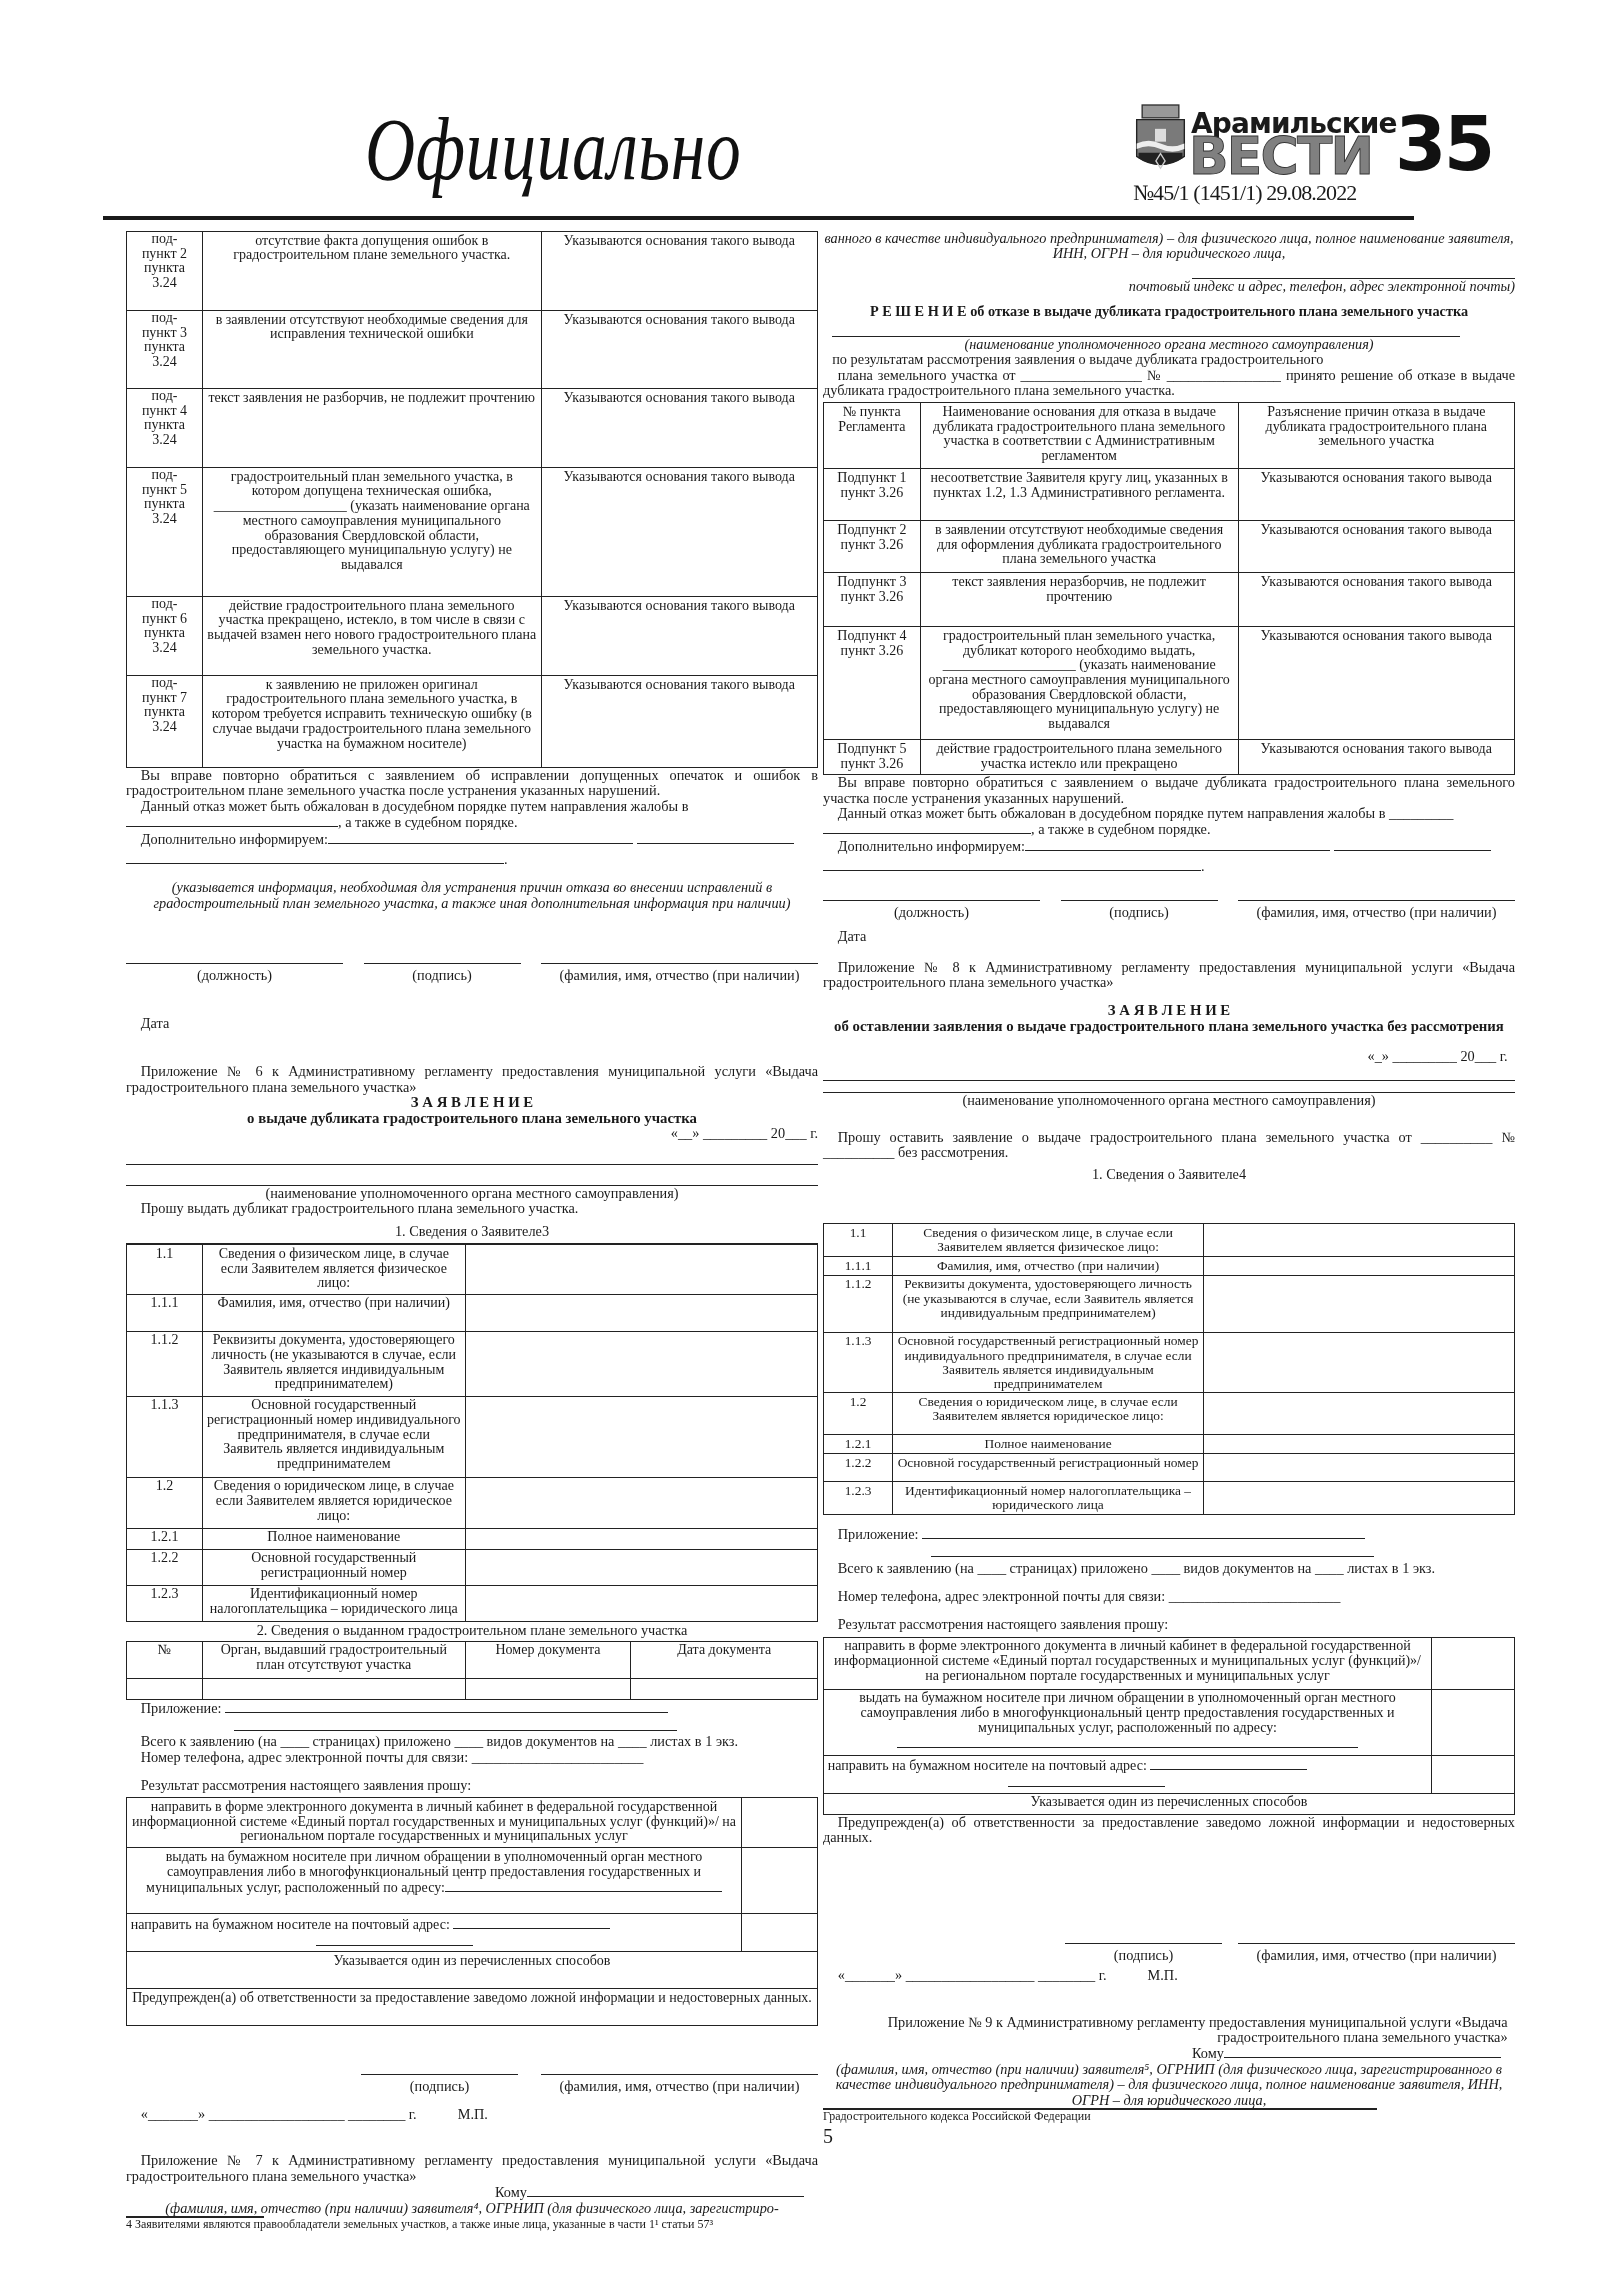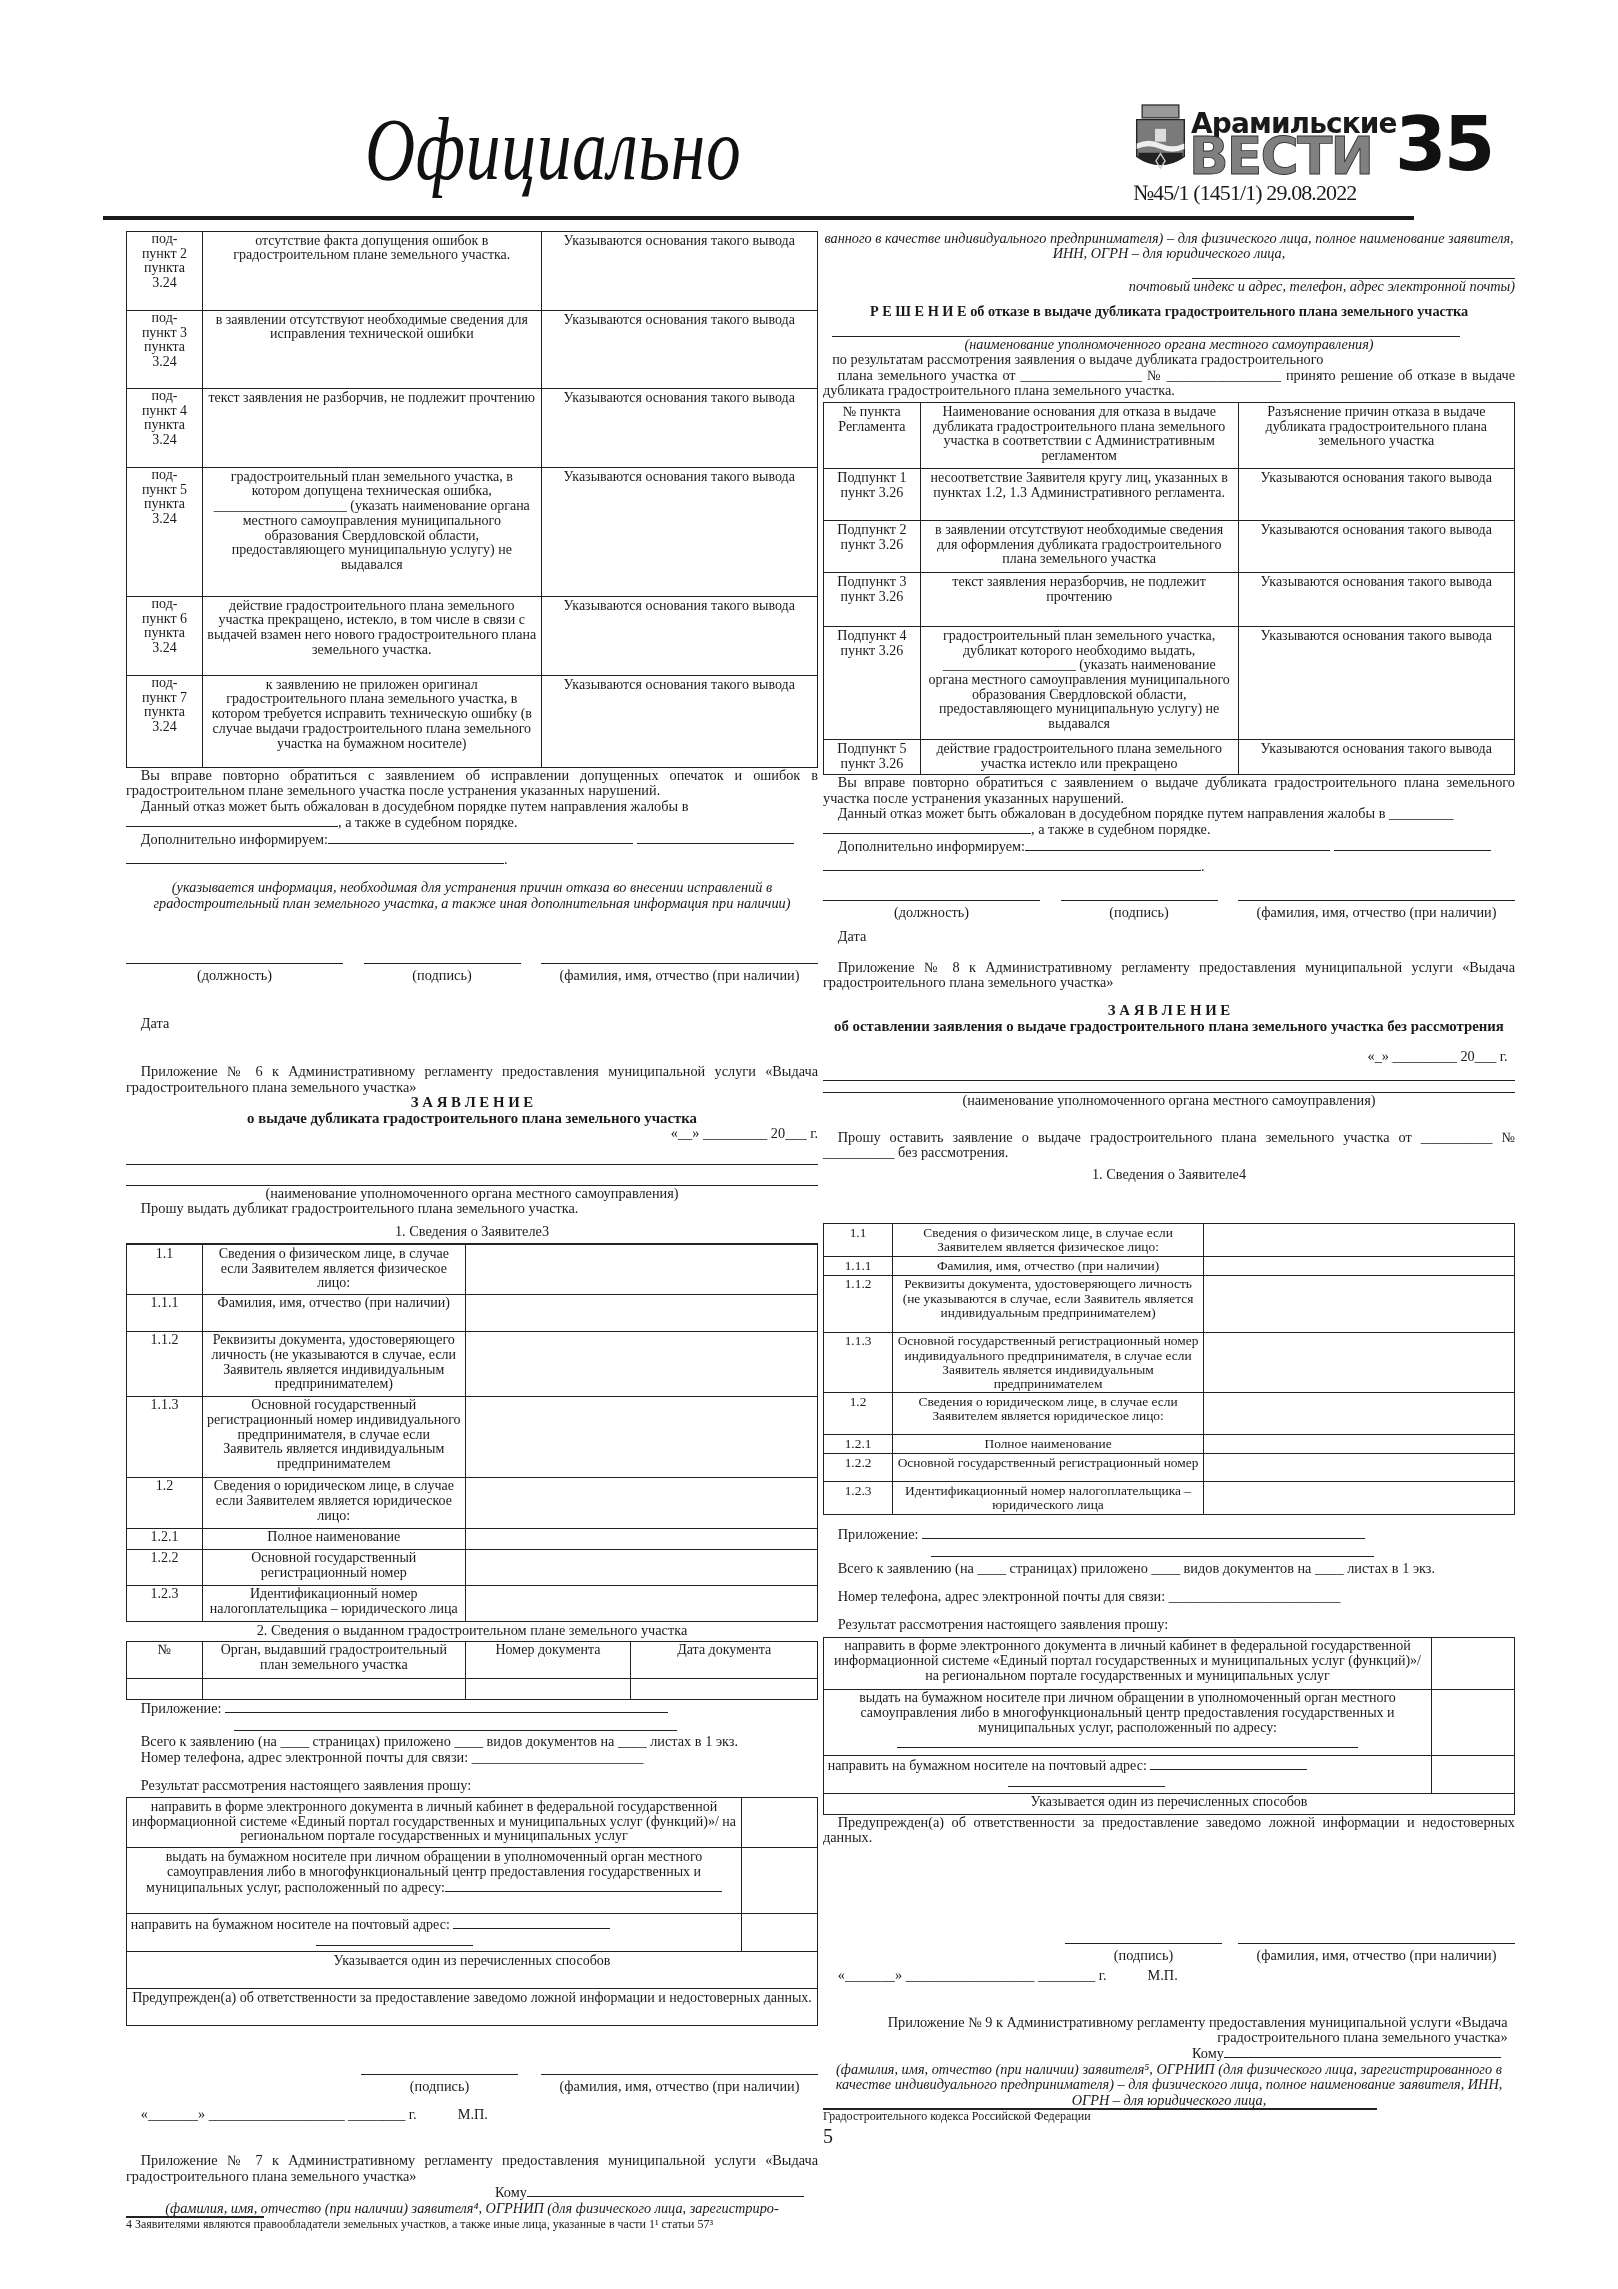--- a/index.html
+++ b/index.html
@@ -166,21 +166,21 @@
   <table class="grid">
     <colgroup>
         <col style="width:11%">
         <col style="width:38%">
         <col style="width:24%">
         <col style="width:27%">
       </colgroup>
     <tbody>
         <tr style="height:37px">
           <td>№</td>
-          <td>Орган, выдавший градостроительный план земельного участка</td>
+          <td>Орган, выдавший градостроительный план отсутствуют участка</td>
           <td>Номер документа</td>
           <td>Дата документа</td>
         </tr>
     <tr style="height:21px">
           <td></td>
           <td></td>
           <td></td>
           <td></td>
         </tr>
   </tbody>

